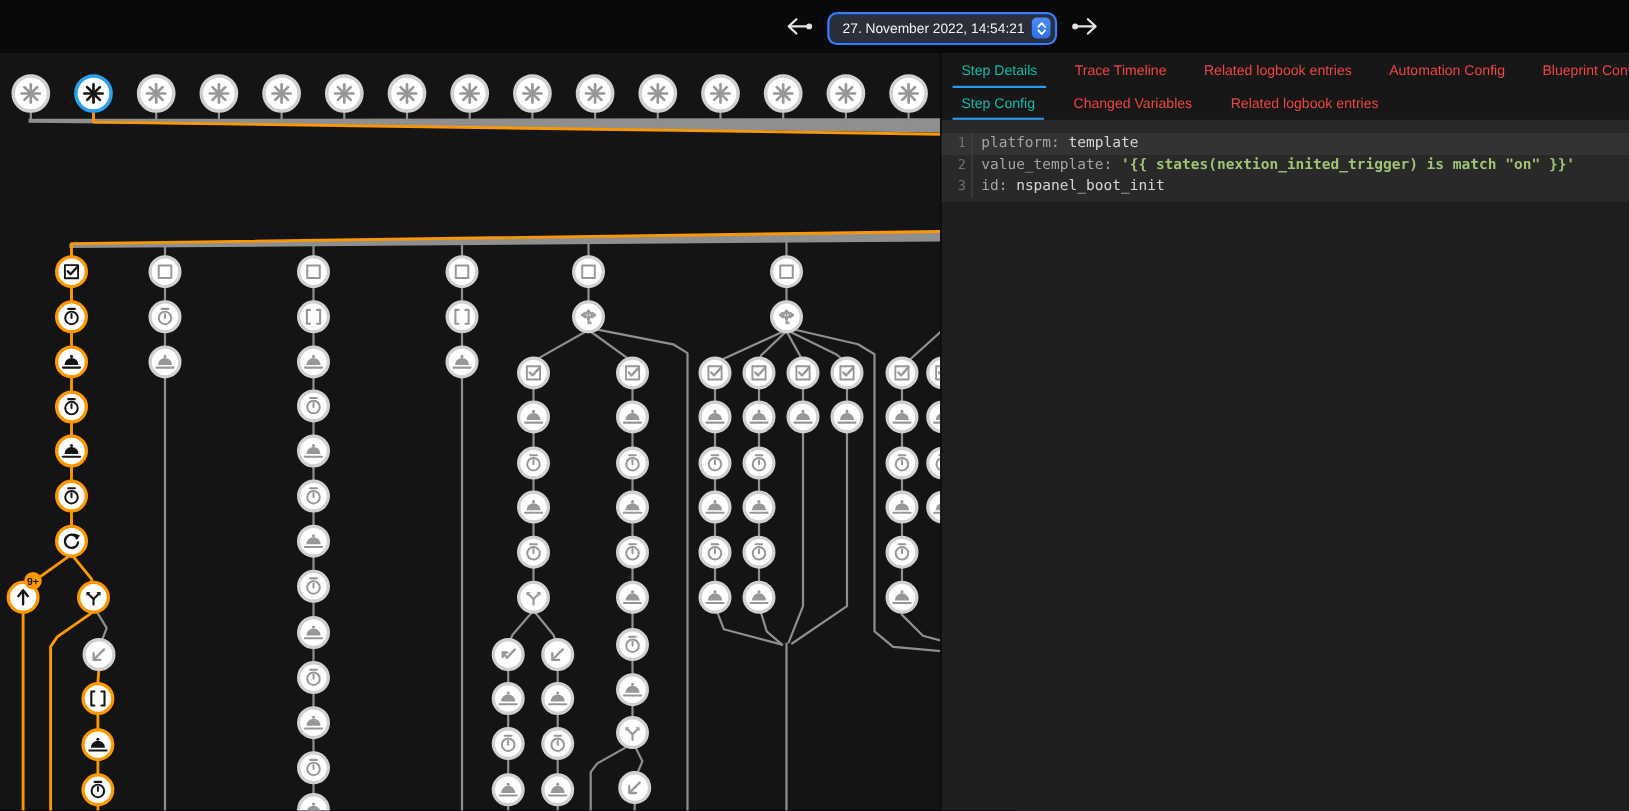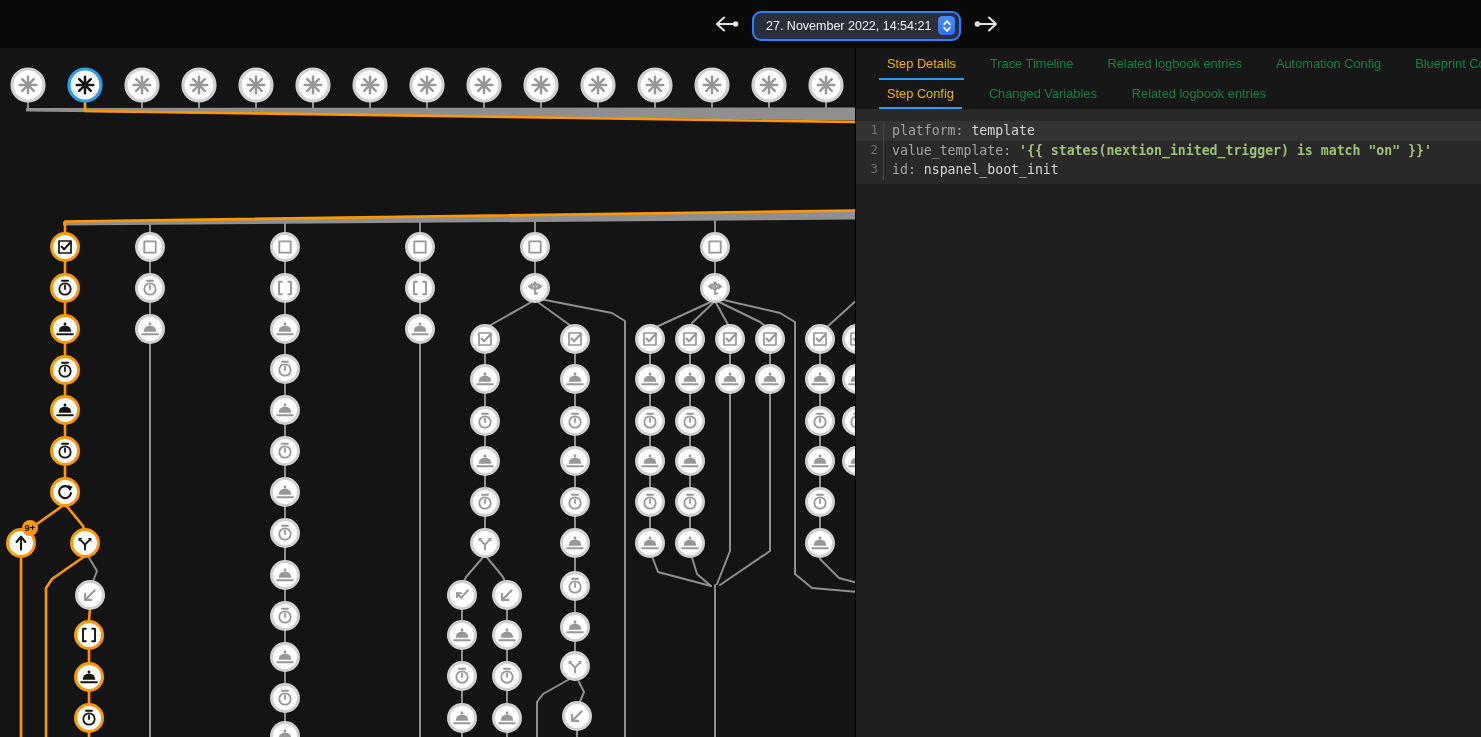--- a/index.html
+++ b/index.html
@@ -19,23 +19,23 @@
 
   
   .graph{position:absolute;left:0;top:48px;width:855px;height:689px;background:#141414;overflow:hidden;}
   .graph svg{display:block;}
 
   
   .panel{position:absolute;left:855px;top:48px;width:626px;height:689px;background:#1e1e1e;
       border-left:1px solid #000;display:flex;flex-direction:column;}
   .tabbar{height:32px;background:#171717;display:flex;align-items:stretch;padding:0 10px;gap:18px;flex:none;}
   .tabbar.lower{height:29px;gap:19px;}
-  .tab{display:flex;align-items:center;padding:0 8px;font-size:12.8px;color:#15803d;
+  .tab{display:flex;align-items:center;padding:0 8px;font-size:12.8px;color:#ef4444;
       border-bottom:2.5px solid transparent;cursor:pointer;white-space:nowrap;}
-  .tab.active{color:#eab308;border-bottom-color:#2b9af3;margin-left:13px;}
+  .tab.active{color:#14b8a6;border-bottom-color:#2b9af3;}
   .panel-content{flex:none;height:276px;padding:15px 20px;font-size:14.5px;color:#e8e8e8;box-sizing:border-box;}
   .codeblock{background:#292929;font-family:"DejaVu Sans Mono",monospace;font-size:13.2px;
       line-height:19.5px;padding:12px 0 4px 0;cursor:text;}
   .code-line{display:flex;}
   .code-line.active{background:#333333;}
   .gutter{width:22px;text-align:right;padding-right:5px;color:#707070;flex:none;
       border-right:1px solid #454545;font-size:12.3px;user-select:none;}
   .code-text{padding-left:8px;white-space:pre;}
   .tok-key{color:#a3a3a3;}
   .tok-str{color:#9dc373;font-weight:bold;}

